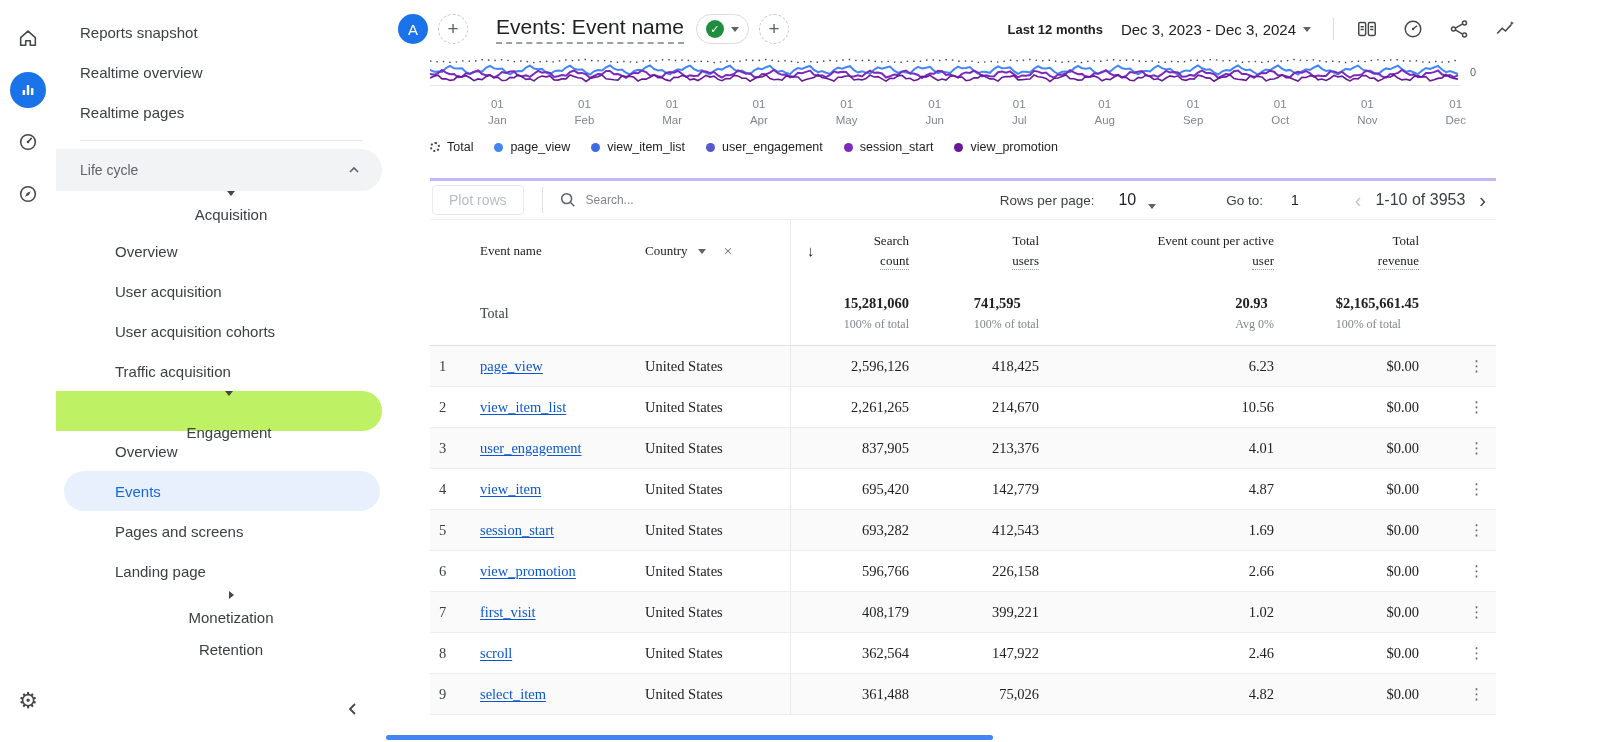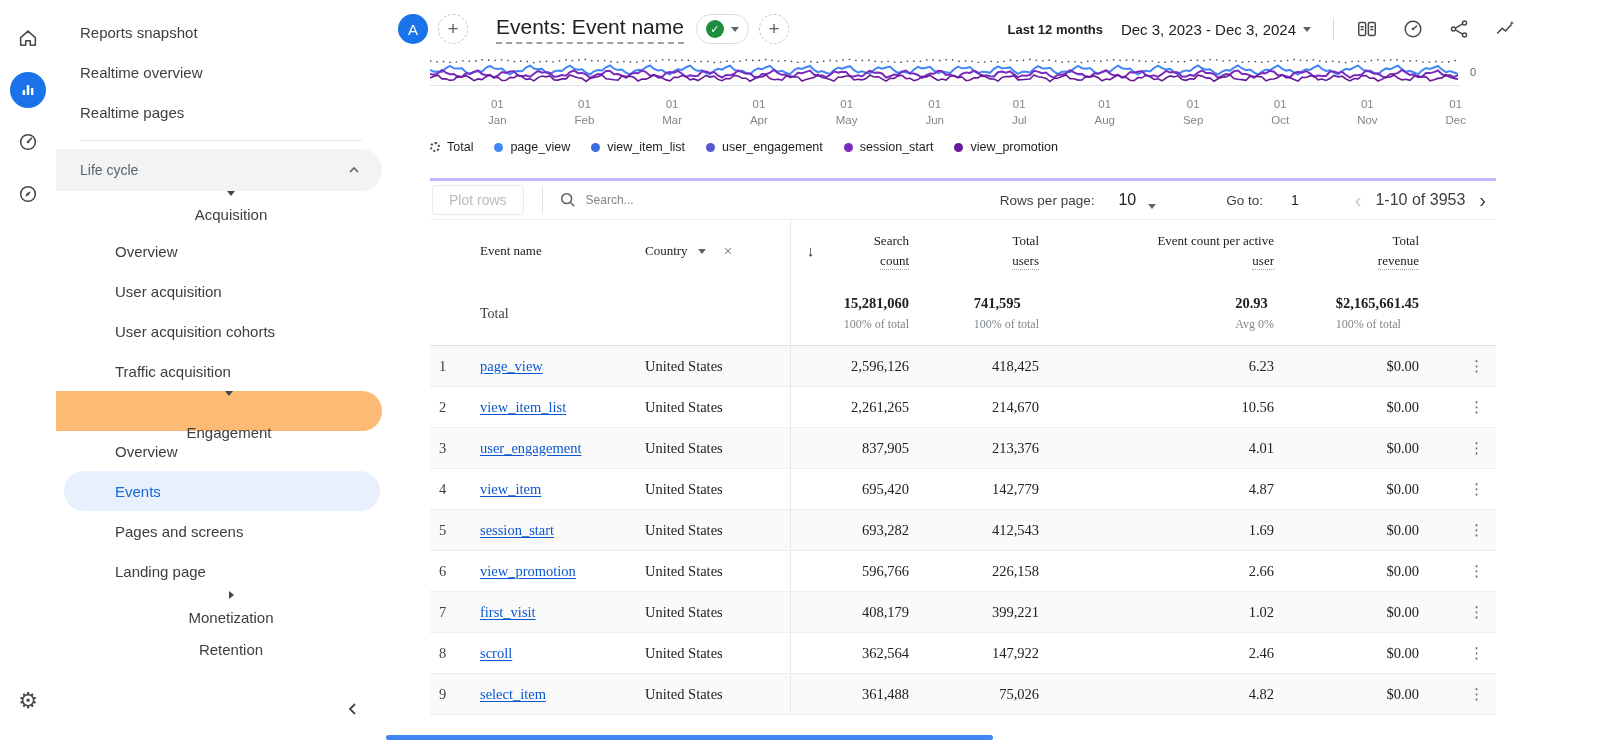--- a/index.html
+++ b/index.html
@@ -15,21 +15,21 @@
   .rail-gear { position:absolute; bottom:28px; font-size:22px; color:#444746; cursor:pointer; }
 
   
   .sidebar { flex:0 0 330px; padding-top:12px; position:relative; font-size:15px; color:#3c4043; }
   .side-item { height:40px; display:flex; align-items:center; padding-left:24px; cursor:pointer; }
   .divider { height:1px; background:#e4e6e8; margin:8px 24px; }
   .section-row { height:42px; display:flex; align-items:center; justify-content:space-between;
     padding:0 22px 0 24px; background:#f1f3f4; border-radius:0 21px 21px 0; margin-right:4px;
     color:#5f6368; font-size:14px; cursor:pointer; }
   .parent-row { height:40px; display:flex; align-items:center; padding-left:20px; gap:10px; cursor:pointer;flex-direction:column; }
-  .parent-row.hl { background:#fdba74; border-radius:0 20px 20px 0; margin-right:4px;gap:28px; }
+  .parent-row.hl { background:#bef264; border-radius:0 20px 20px 0; margin-right:4px;gap:28px; }
   .tri-wrap { width:10px; display:inline-flex; justify-content:center; }
   .tri-down { width:0; height:0; border-left:4px solid transparent; border-right:4px solid transparent; border-top:5px solid #444746; }
   .tri-right { width:0; height:0; border-top:4px solid transparent; border-bottom:4px solid transparent; border-left:5px solid #444746; }
   .child-item { height:40px; display:flex; align-items:center; padding-left:59px; cursor:pointer; }
   .child-item.active { background:#e8f0fe; color:#1967d2; font-weight:500; border-radius:20px; margin:0 6px 0 8px; padding-left:51px; }
   .collapse-btn { position:absolute; bottom:22px; right:24px; cursor:pointer; color:#444746; }
 
   
   .main { flex:1; position:relative; }
   .topbar { height:58px; display:flex; align-items:center; padding:0 84px 0 12px; }

